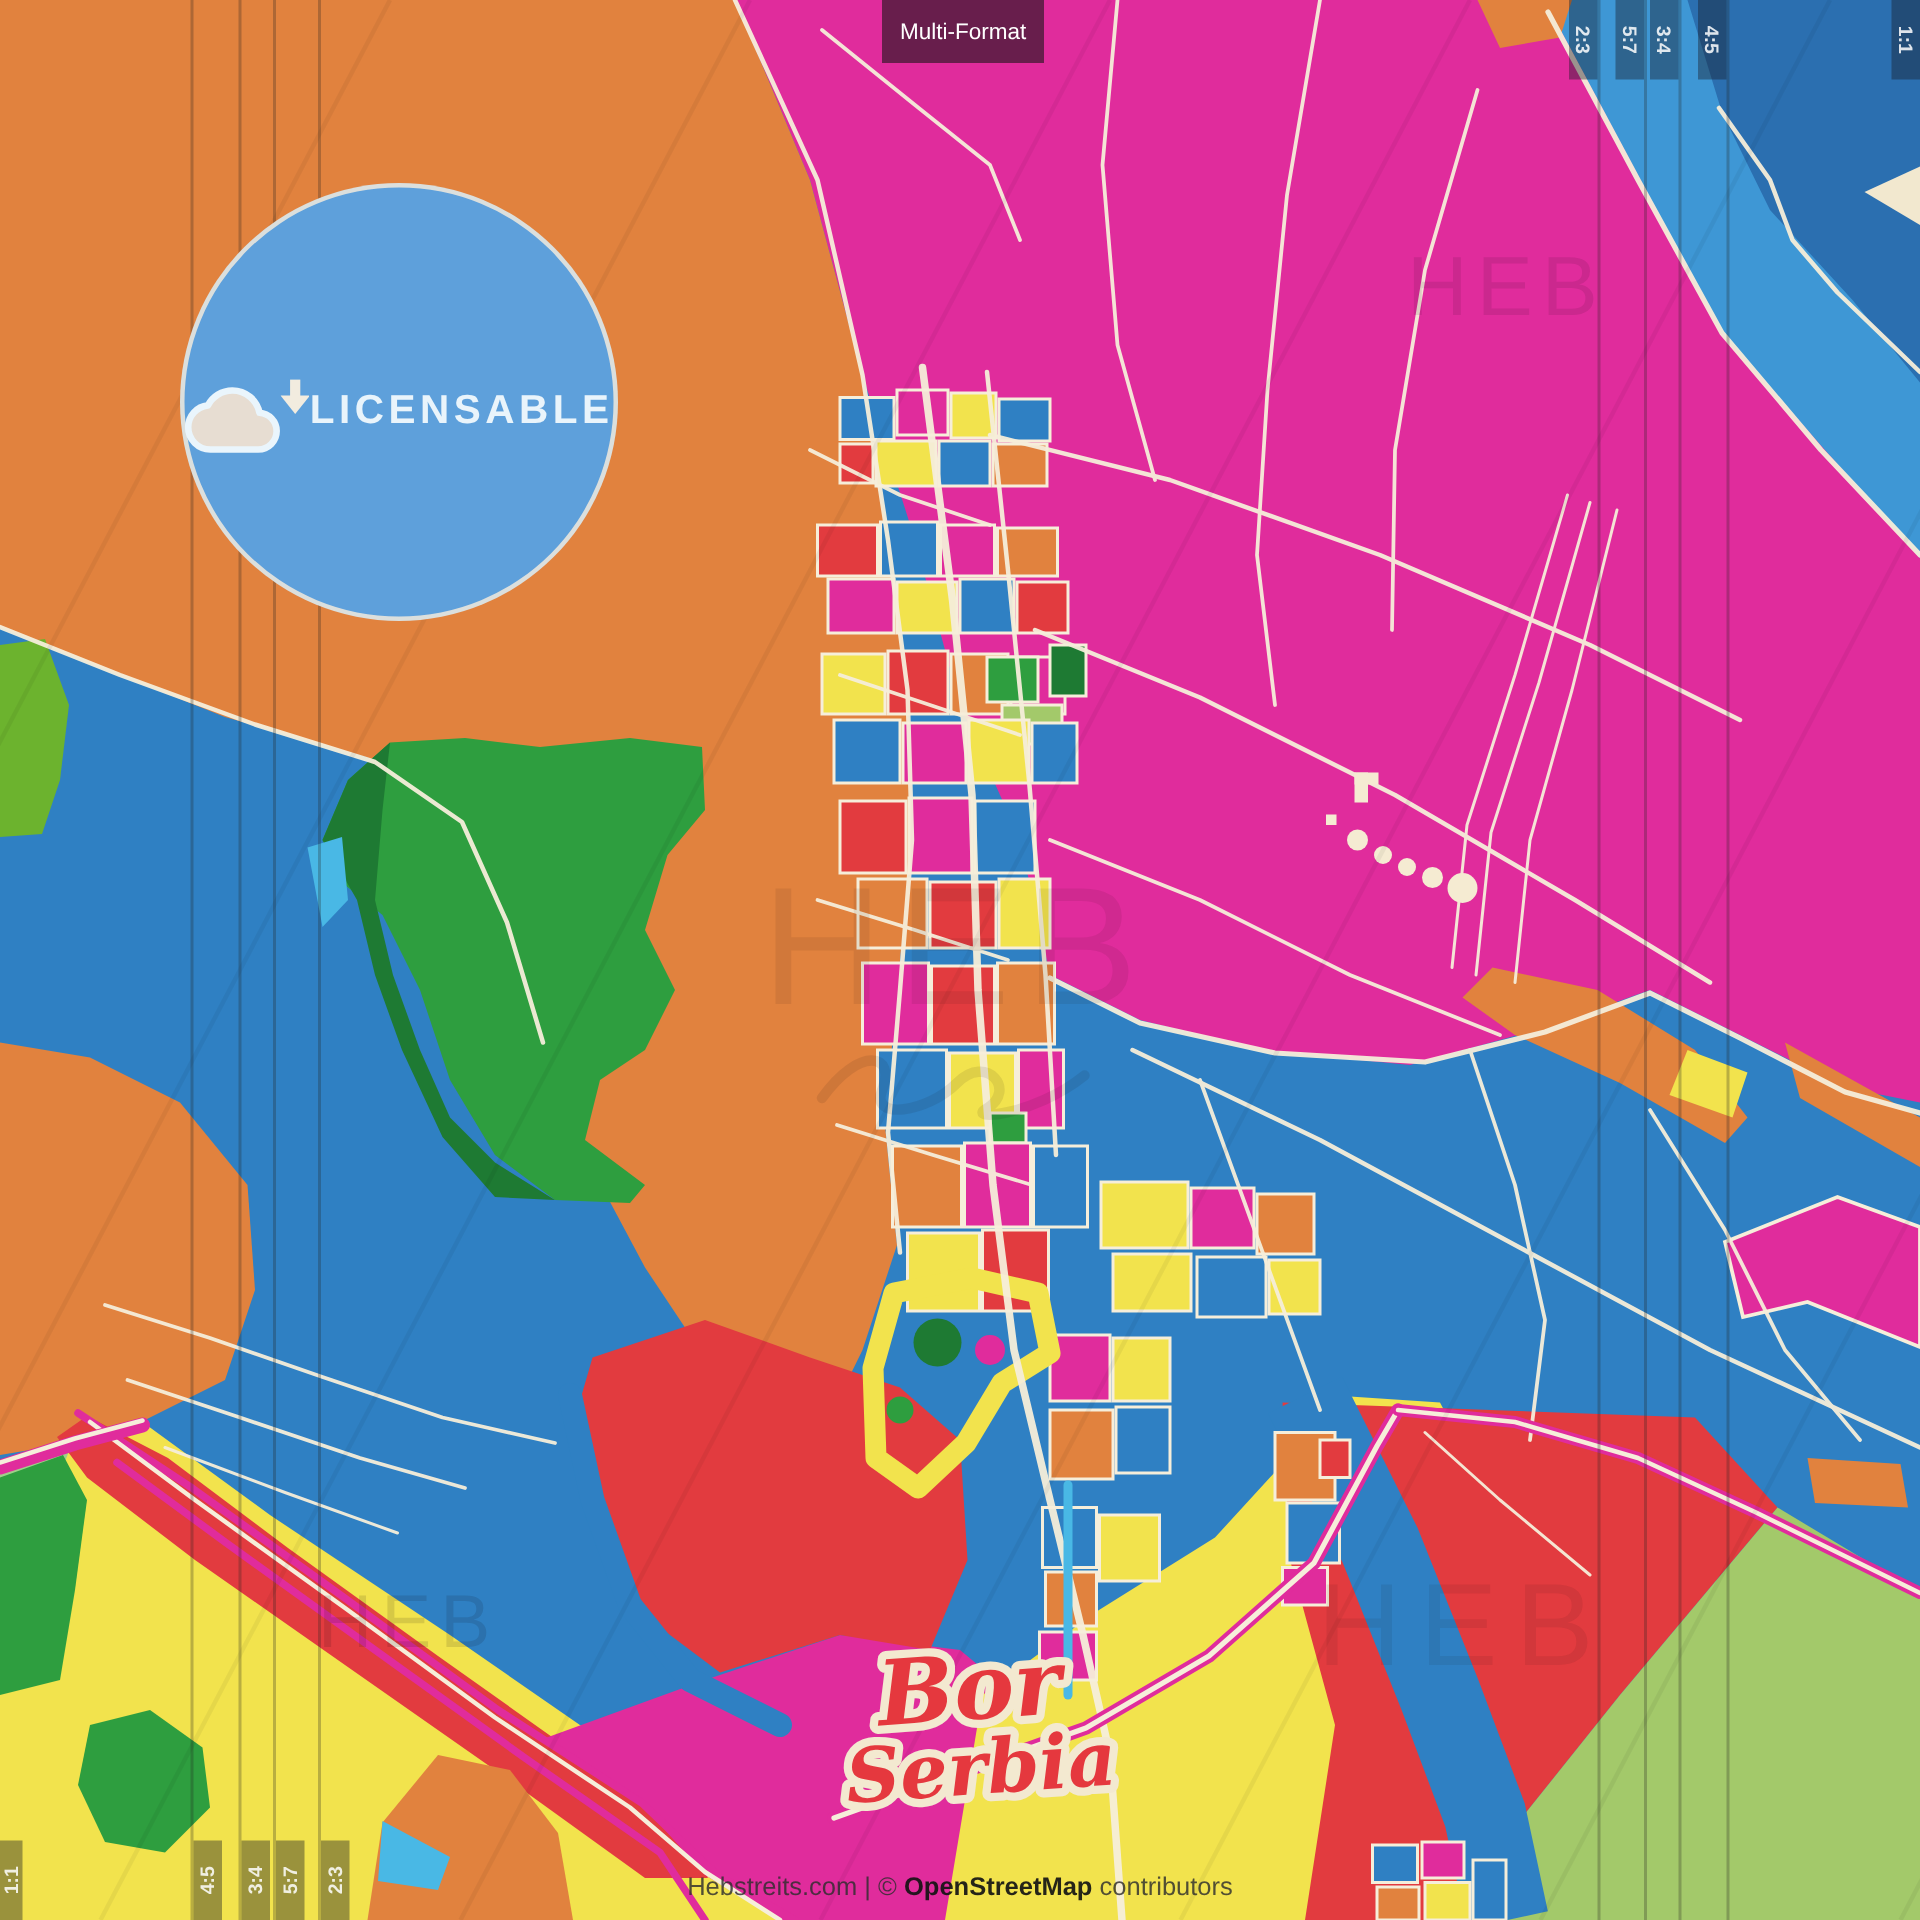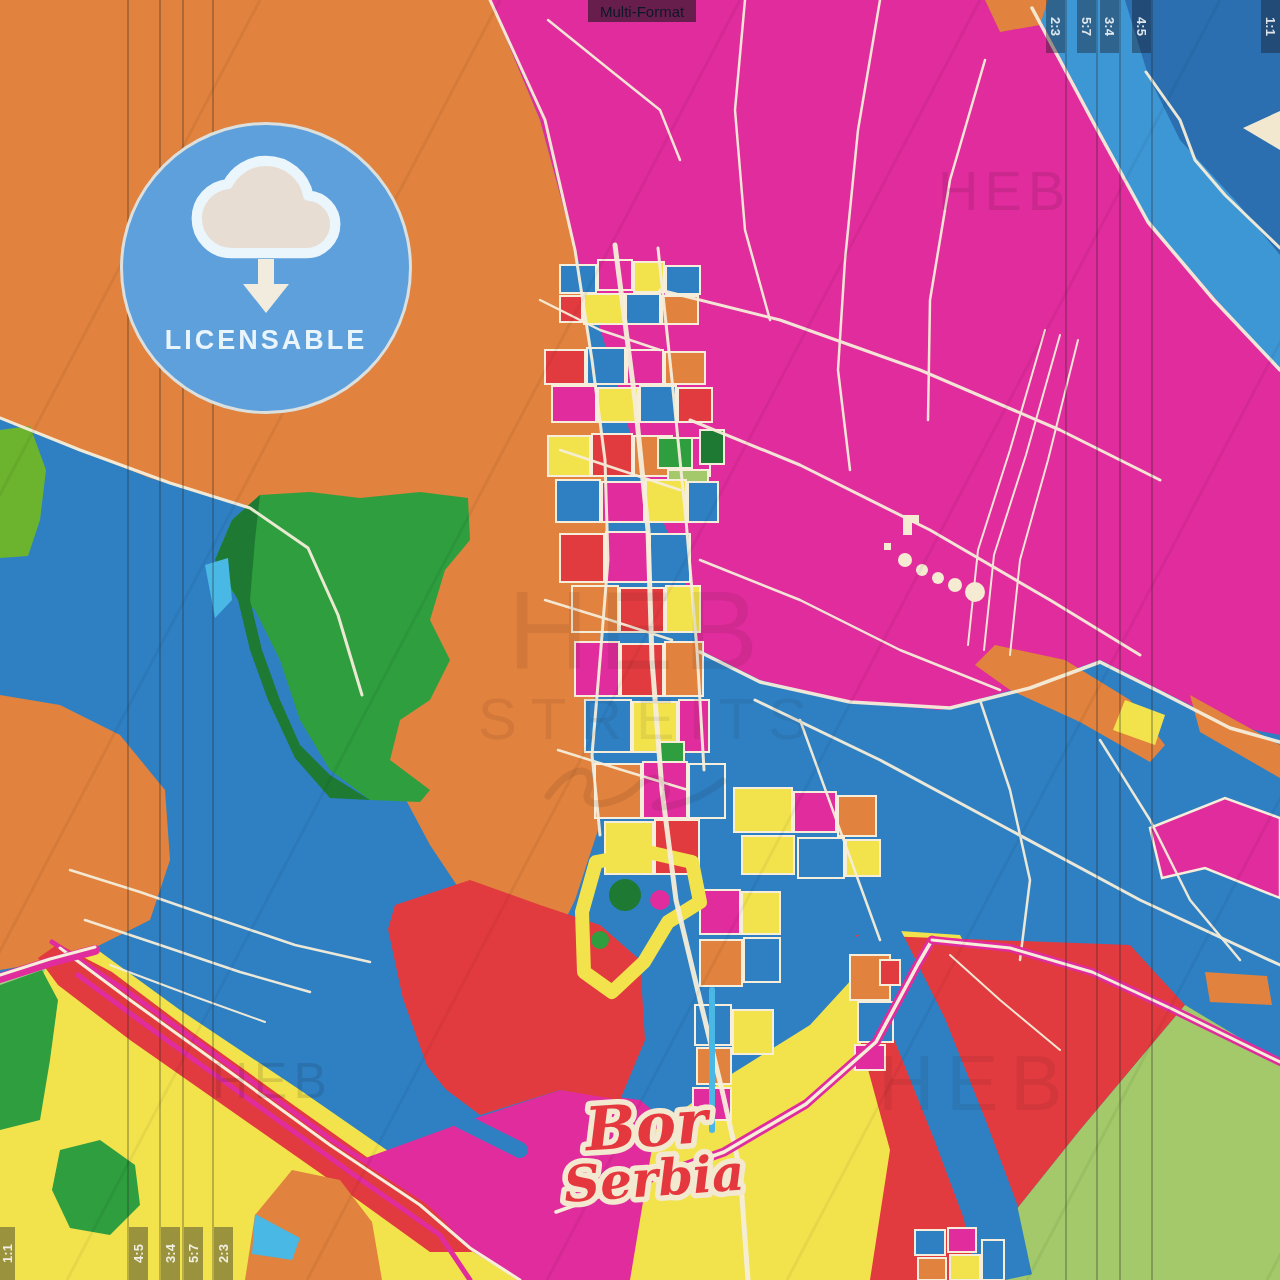--- a/index.html
+++ b/index.html
@@ -16,23 +16,23 @@
   
   .vline{position:absolute;top:0;width:2px;height:1280px;background:rgba(35,32,28,0.27);}
   
   .strip{position:absolute;width:19px;height:53px;background:rgba(22,26,34,0.40);display:flex;align-items:center;justify-content:center;}
   .strip span{display:block;color:rgba(255,255,255,0.85);font-size:13px;font-weight:bold;white-space:nowrap;}
   .strip.tr{top:0;}
   .strip.tr span{transform:rotate(90deg);}
   .strip.bl{top:1227px;height:53px;}
   .strip.bl span{transform:rotate(-90deg);}
   
-  .chip{position:absolute;top:0;left:588px;height:22px;padding:0 12px;background:rgba(82,28,62,0.85);color:#0f172a;font-size:15px;display:flex;align-items:center;}
-  
-  .badge{position:absolute;left:120px;top:122px;width:292px;height:292px;border-radius:50%;background:#5EA0DB;border:3px solid rgba(233,229,221,0.9);box-sizing:border-box;display:flex;flex-direction:column;align-items:center;}
+  .chip{position:absolute;top:0;left:588px;height:22px;padding:10px 12px;background:rgba(82,28,62,0.85);color:#ffffff;font-size:15px;display:flex;align-items:center;}
+  
+  .badge{position:absolute;left:120px;top:122px;width:292px;height:292px;border-radius:50%;background:#5EA0DB;border:3px solid rgba(233,229,221,0.9);box-sizing:border-box;display:flex;flex-direction:row;align-items:center;}
   .badge .cloud{margin-top:24px;}
   .badge .arrow{margin-top:-6px;}
   .badge .lbl{margin-top:10px;color:#E9F4FB;font-size:27px;font-weight:bold;letter-spacing:3px;}
   
   .credits{position:absolute;left:0;right:0;top:1248px;text-align:center;font-size:17px;color:rgba(45,45,45,0.82);}
   .credits b{color:rgba(20,20,20,0.92);}
 </style>
 </head>
 <body>
 
@@ -239,21 +239,20 @@
 
     <g transform="rotate(-4 650 1150)" font-family="DejaVu Serif, serif" font-style="italic" font-weight="bold" fill="#E5383E" stroke="#F3E9D0" stroke-width="11" paint-order="stroke" stroke-linejoin="round" text-anchor="middle">
       <text x="648" y="1146" font-size="60">Bor</text>
       <text x="652" y="1196" font-size="50">Serbia</text>
     </g>
   </svg>
 
   <div class="wm wm-tr">HEB</div>
   <div class="wm wm-center">
     <div class="l1">HEB</div>
-    <div class="l2">STREITS</div>
     <svg width="220" height="70" viewBox="0 0 220 70" style="opacity:0.5">
       <path d="M20,45 C45,10 70,15 60,40 C52,60 90,55 110,35 C130,15 150,40 130,52 C115,60 160,58 195,30" fill="none" stroke="rgba(20,10,15,0.18)" stroke-width="7" stroke-linecap="round"></path>
     </svg>
   </div>
   <div class="wm wm-bl">HEB</div>
   <div class="wm wm-br">HEB</div>
 
   <div class="vline" style="left:127px"></div>
   <div class="vline" style="left:159px"></div>
   <div class="vline" style="left:182px"></div>
@@ -303,14 +302,21 @@
     <svg class="cloud" width="150" height="116" viewBox="-1 3 26 18">
       <path d="M19.35 10.04C18.67 6.59 15.64 4 12 4 9.11 4 6.6 5.64 5.35 8.04 2.34 8.36 0 10.91 0 14c0 3.31 2.69 6 6 6h13c2.76 0 5-2.24 5-5 0-2.64-2.05-4.78-4.65-4.96z" fill="#E7DDD2" stroke="#EAF5FC" stroke-width="1.8" stroke-linejoin="round"></path>
     </svg>
     <svg class="arrow" width="46" height="56" viewBox="0 0 46 56">
       <rect x="15" y="0" width="16" height="27" fill="#F2ECDF"></rect>
       <polygon points="0,25 46,25 23,54" fill="#F2ECDF"></polygon>
     </svg>
     <div class="lbl">LICENSABLE</div>
   </div>
 
+  <div class="credits">
+    <span>Hebstreits.com</span>
+    <span>|</span>
+    <span>©</span>
+    <b>OpenStreetMap</b>
+    <span>contributors</span>
+  </div>
 
 </div>
 
 </body></html>

